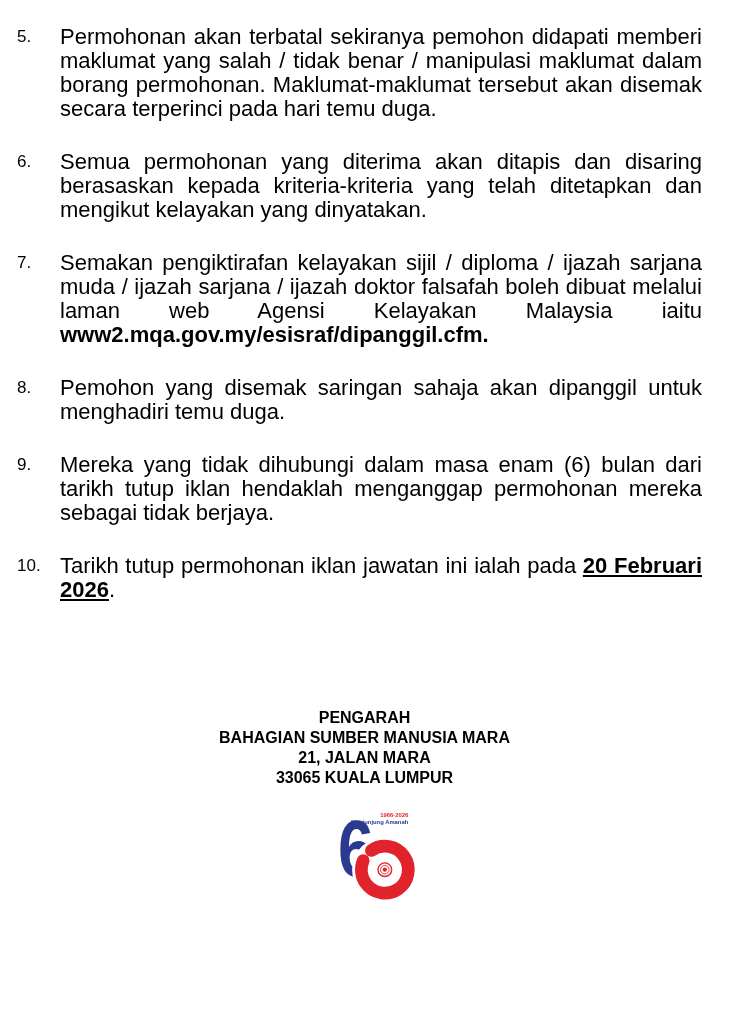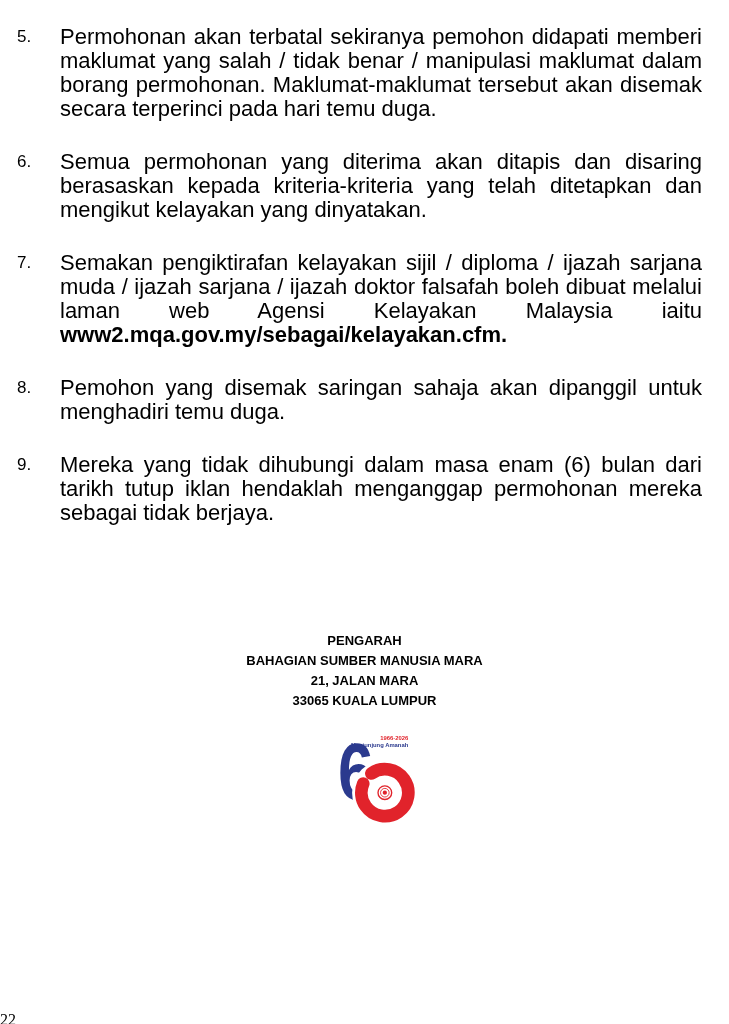--- a/index.html
+++ b/index.html
@@ -46,21 +46,21 @@
   }
   .bold { font-weight: bold; }
   .bold-underline {
     font-weight: bold;
     text-decoration: underline;
   }
   .sig-block {
     margin-top: 106px;
     text-align: center;
     font-weight: bold;
-    font-size: 13px;
+    font-size: 16px;
     line-height: 20px;
   }
   .logo-wrap {
     margin-top: 20px;
     text-align: center;
     transform: translateX(13px);
   }
   svg text {
     font-family: "Liberation Sans", sans-serif;
   }
@@ -84,33 +84,37 @@
       <p class="text">Permohonan akan terbatal sekiranya pemohon didapati memberi maklumat yang salah / tidak benar / manipulasi maklumat dalam borang permohonan. Maklumat-maklumat tersebut akan disemak secara terperinci pada hari temu duga.</p>
     </div>
 
     <div class="item">
       <span class="num">6.</span>
       <p class="text">Semua permohonan yang diterima akan ditapis dan disaring berasaskan kepada kriteria-kriteria yang telah ditetapkan dan mengikut kelayakan yang dinyatakan.</p>
     </div>
 
     <div class="item">
       <span class="num">7.</span>
-      <p class="text"><span>Semakan pengiktirafan kelayakan sijil / diploma / ijazah sarjana muda / ijazah sarjana / ijazah doktor falsafah boleh dibuat melalui laman web Agensi Kelayakan Malaysia iaitu </span><span class="bold">www2.mqa.gov.my/sebagai/kelayakan.cfm.</span><span></span></p>
+      <p class="text"><span>Semakan pengiktirafan kelayakan sijil / diploma / ijazah sarjana muda / ijazah sarjana / ijazah doktor falsafah boleh dibuat melalui laman web Agensi Kelayakan Malaysia iaitu </span><span class="bold">www2.mqa.gov.my/esisraf/dipanggil.cfm.</span><span></span></p>
     </div>
 
     <div class="item">
       <span class="num">8.</span>
       <p class="text">Pemohon yang disemak saringan sahaja akan dipanggil untuk menghadiri temu duga.</p>
     </div>
 
     <div class="item">
       <span class="num">9.</span>
       <p class="text">Mereka yang tidak dihubungi dalam masa enam (6) bulan dari tarikh tutup iklan hendaklah menganggap permohonan mereka sebagai tidak berjaya.</p>
     </div>
 
+    <div class="item">
+      <span class="num">10.</span>
+      <p class="text"><span>Tarikh tutup permohonan iklan jawatan ini ialah pada </span><span class="bold-underline">20 Februari 2026</span><span>.</span></p>
+    </div>
 
   </div>
 
   <div class="sig-block">
     <div>PENGARAH</div>
     <div>BAHAGIAN SUMBER MANUSIA MARA</div>
     <div>21, JALAN MARA</div>
     <div>33065 KUALA LUMPUR</div>
   </div>
 

